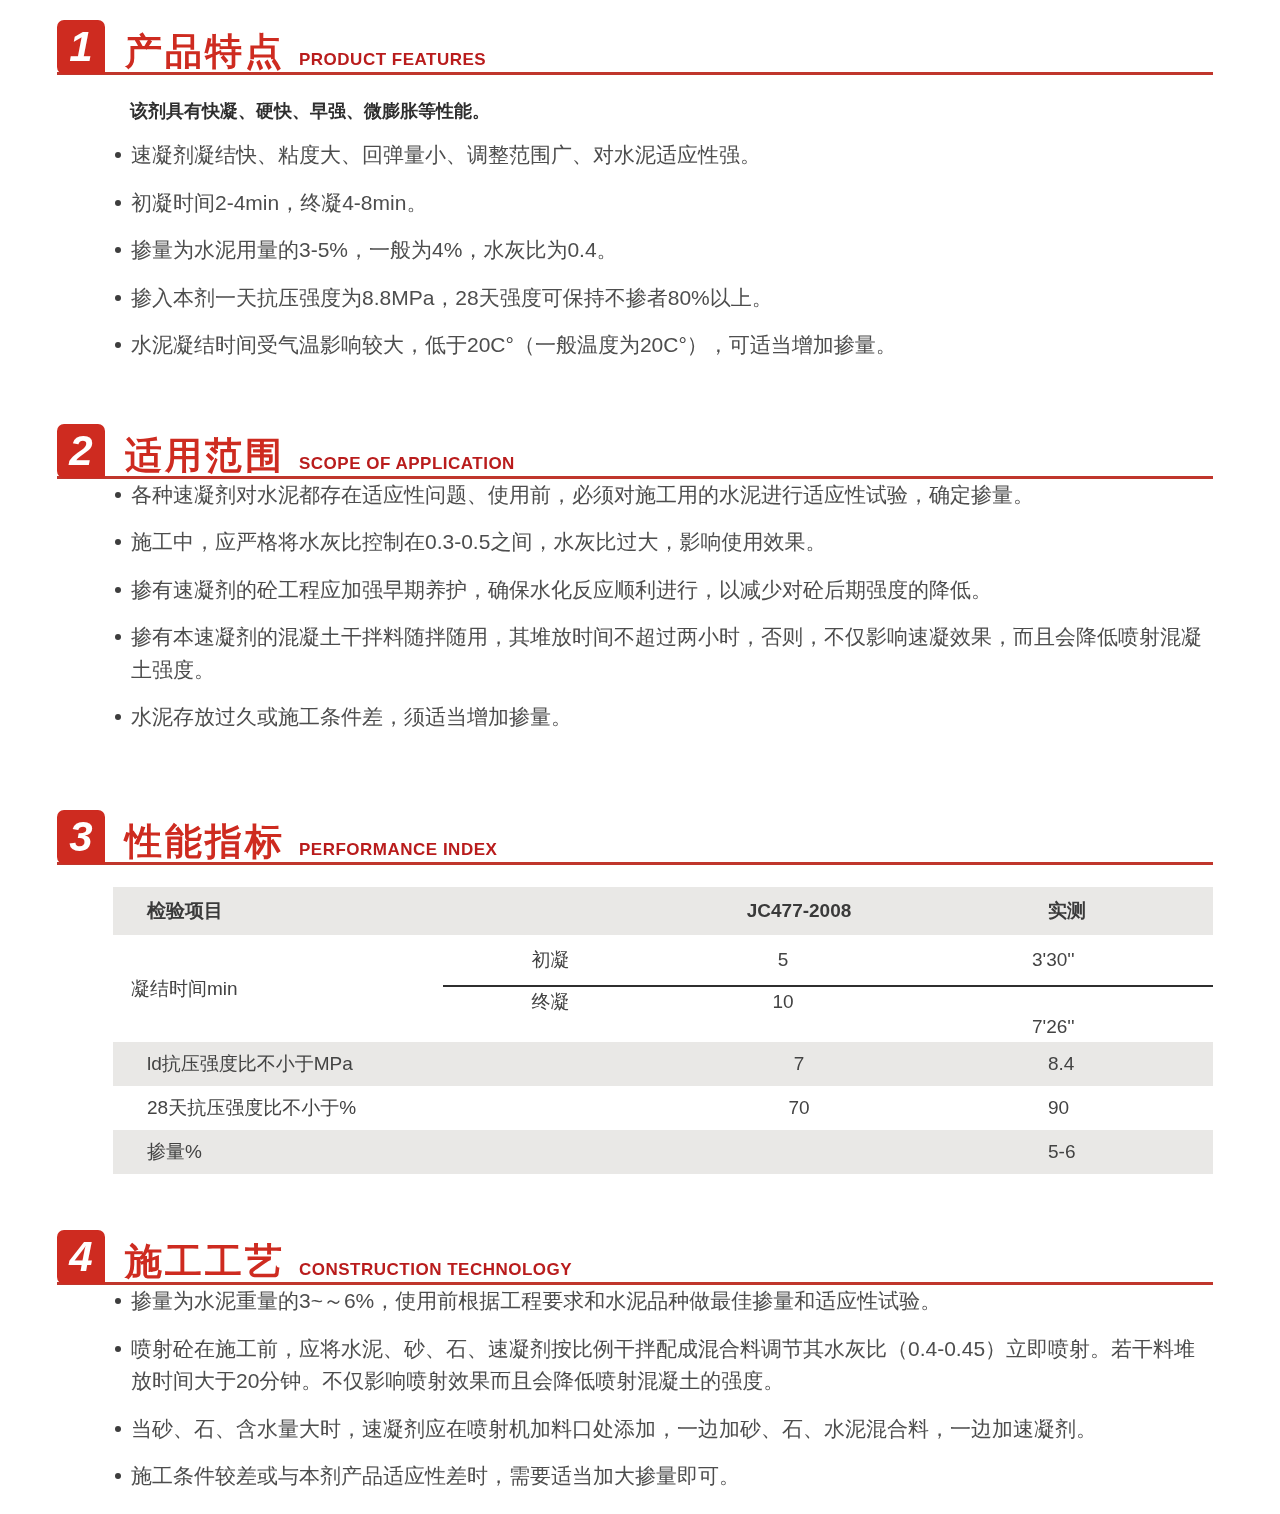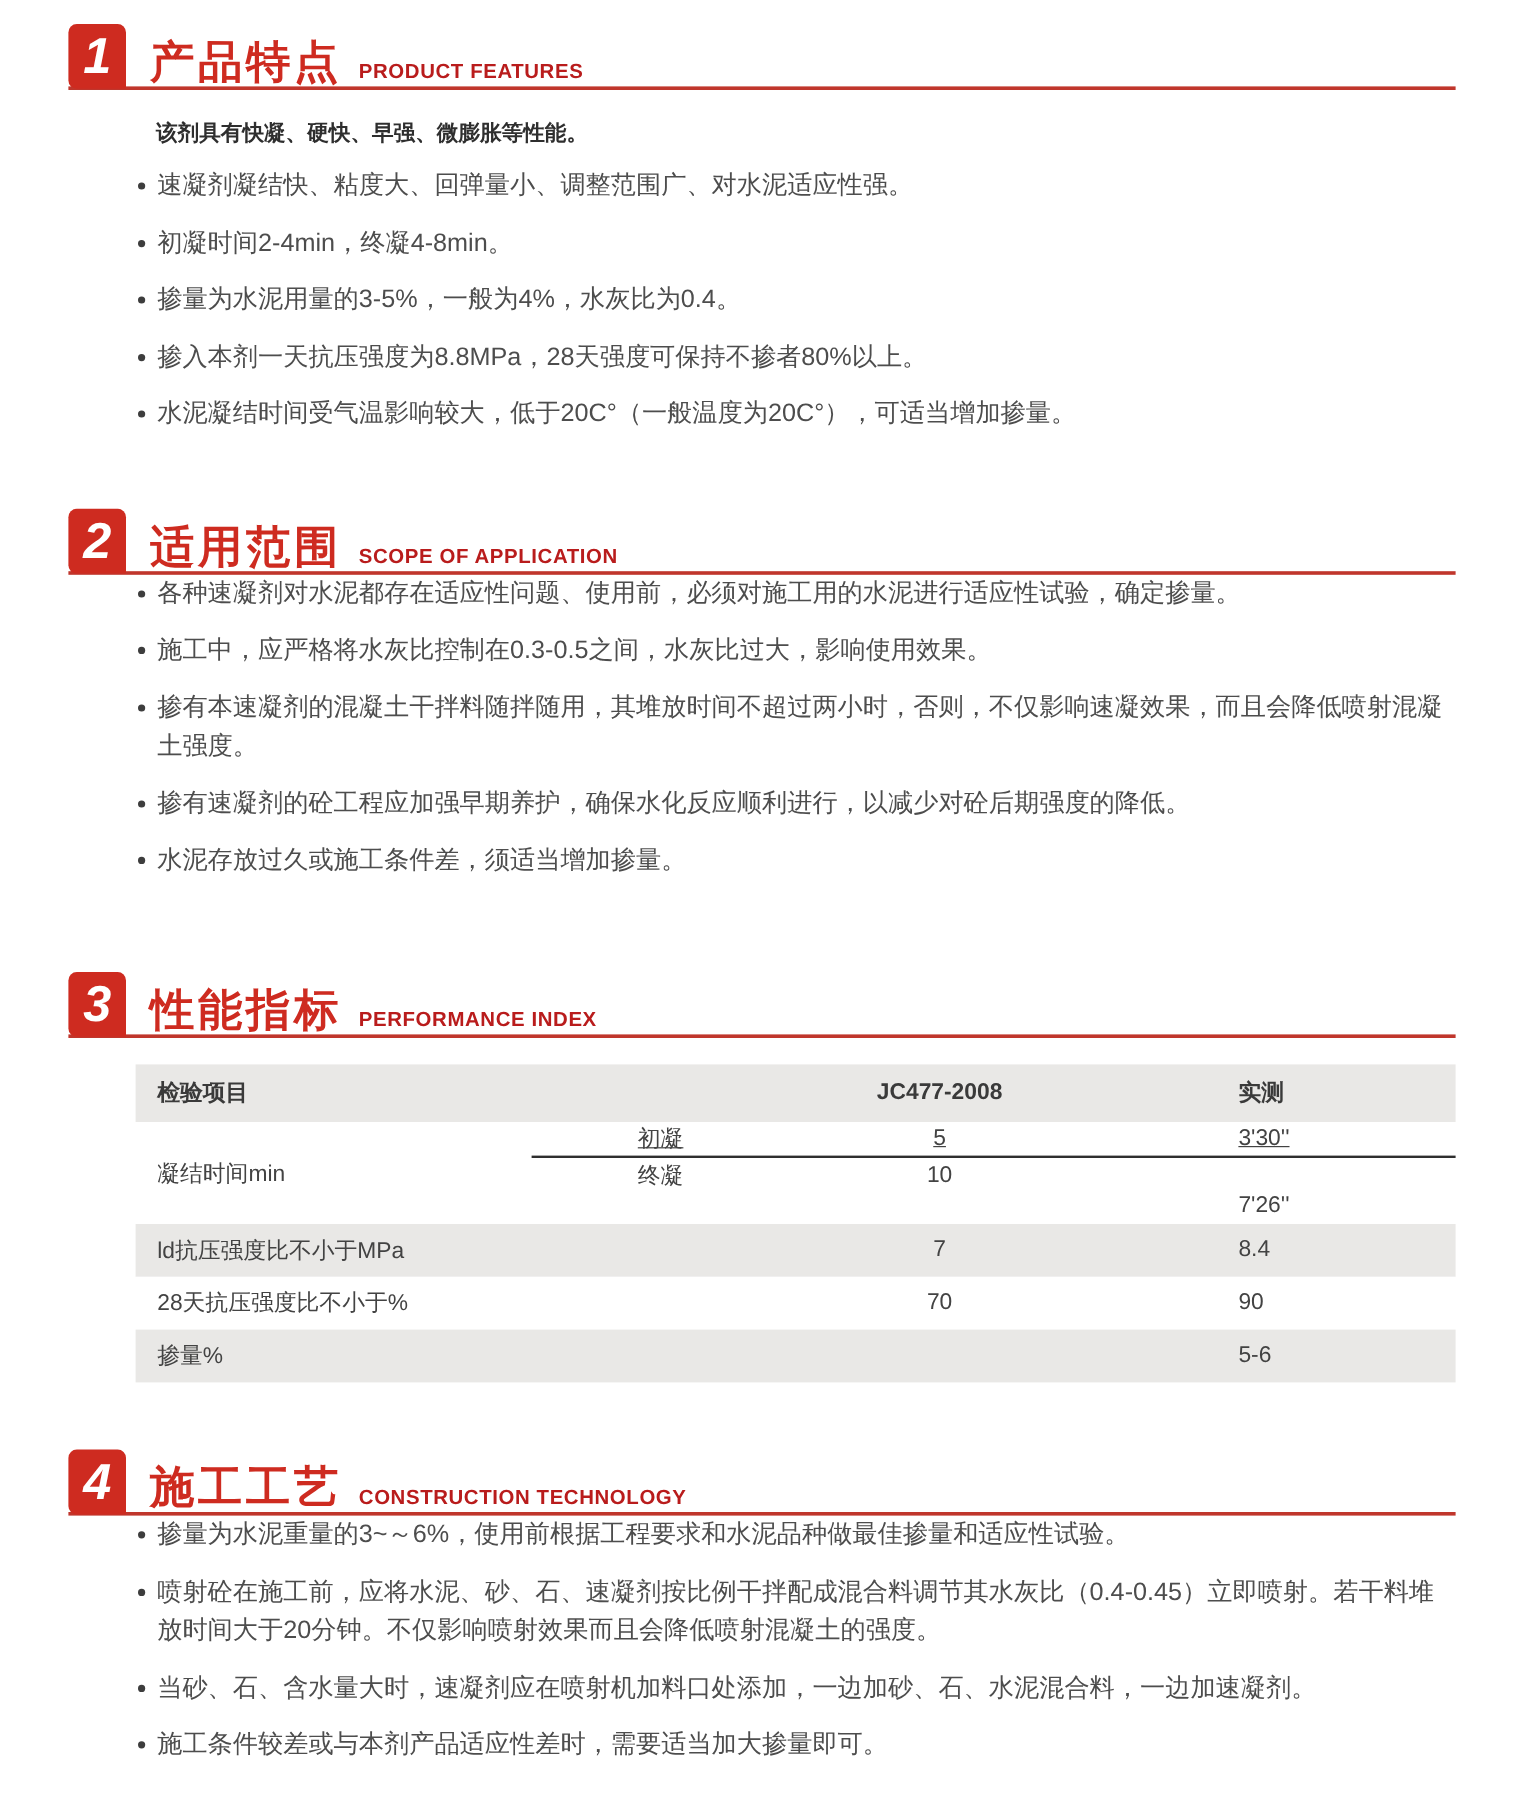--- a/index.html
+++ b/index.html
@@ -54,32 +54,32 @@
     margin:24px 0 16px 73px;
     font-size:18px;font-weight:bold;color:#2e2e2e;
   }
 
   
   .ptable{margin:22px 0 0 56px;width:1100px;font-size:19px;color:#434343;}
   .trow{display:grid;grid-template-columns:330px 215px 250px 305px;align-items:center;}
   .trow.head{background:#e9e8e6;height:48px;font-weight:bold;color:#3a3a3a;}
   .trow.alt{background:#e9e8e6;}
   .trow.plain{background:#ffffff;}
-  .trow{height:44px;}
+  .trow{height:44px;padding-left:16px;}
   .cell{box-sizing:border-box;}
   .cell.c1{padding-left:18px;}
   .cell.center{text-align:center;}
   .cell.c4{padding-left:124px;}
 
   .group{display:grid;grid-template-columns:330px 215px 250px 305px;background:#ffffff;}
   .group .gc1{
     grid-row:1 / 4;grid-column:1;
     display:flex;align-items:center;padding-left:18px;box-sizing:border-box;
   }
-  .group .r1{grid-row:1;height:28px;display:flex;align-items:center;box-sizing:border-box;text-decoration:underline;}
+  .group .r1{grid-row:1;height:50px;display:flex;align-items:center;box-sizing:border-box;}
   .group .r2{grid-row:3;height:30px;display:flex;align-items:center;box-sizing:border-box;}
   .group .subcell{justify-content:center;}
   .group .divline{
     grid-row:2;grid-column:2 / 5;
     height:2px;background:#2f2f2f;
   }
   .mt-h2{margin-top:62px;}
   .mt-h3{margin-top:76px;}
   .mt-h4{margin-top:56px;}
   .mt-h5{margin-top:88px;}
@@ -105,22 +105,22 @@
   </ul>
 
   <div class="sec-header mt-h2">
     <div class="sec-badge">2</div>
     <h2 class="sec-title">适用范围</h2>
     <span class="sec-sub">SCOPE OF APPLICATION</span>
   </div>
   <ul class="bullets mt-list">
     <li>各种速凝剂对水泥都存在适应性问题、使用前，必须对施工用的水泥进行适应性试验，确定掺量。</li>
     <li>施工中，应严格将水灰比控制在0.3-0.5之间，水灰比过大，影响使用效果。</li>
+    <li>掺有速凝剂的砼工程应加强早期养护，确保水化反应顺利进行，以减少对砼后期强度的降低。</li>
     <li>掺有本速凝剂的混凝土干拌料随拌随用，其堆放时间不超过两小时，否则，不仅影响速凝效果，而且会降低喷射混凝土强度。</li>
-    <li>掺有速凝剂的砼工程应加强早期养护，确保水化反应顺利进行，以减少对砼后期强度的降低。</li>
     <li>水泥存放过久或施工条件差，须适当增加掺量。</li>
   </ul>
 
   <div class="sec-header mt-h3">
     <div class="sec-badge">3</div>
     <h2 class="sec-title">性能指标</h2>
     <span class="sec-sub">PERFORMANCE INDEX</span>
   </div>
 
   <div class="ptable">

